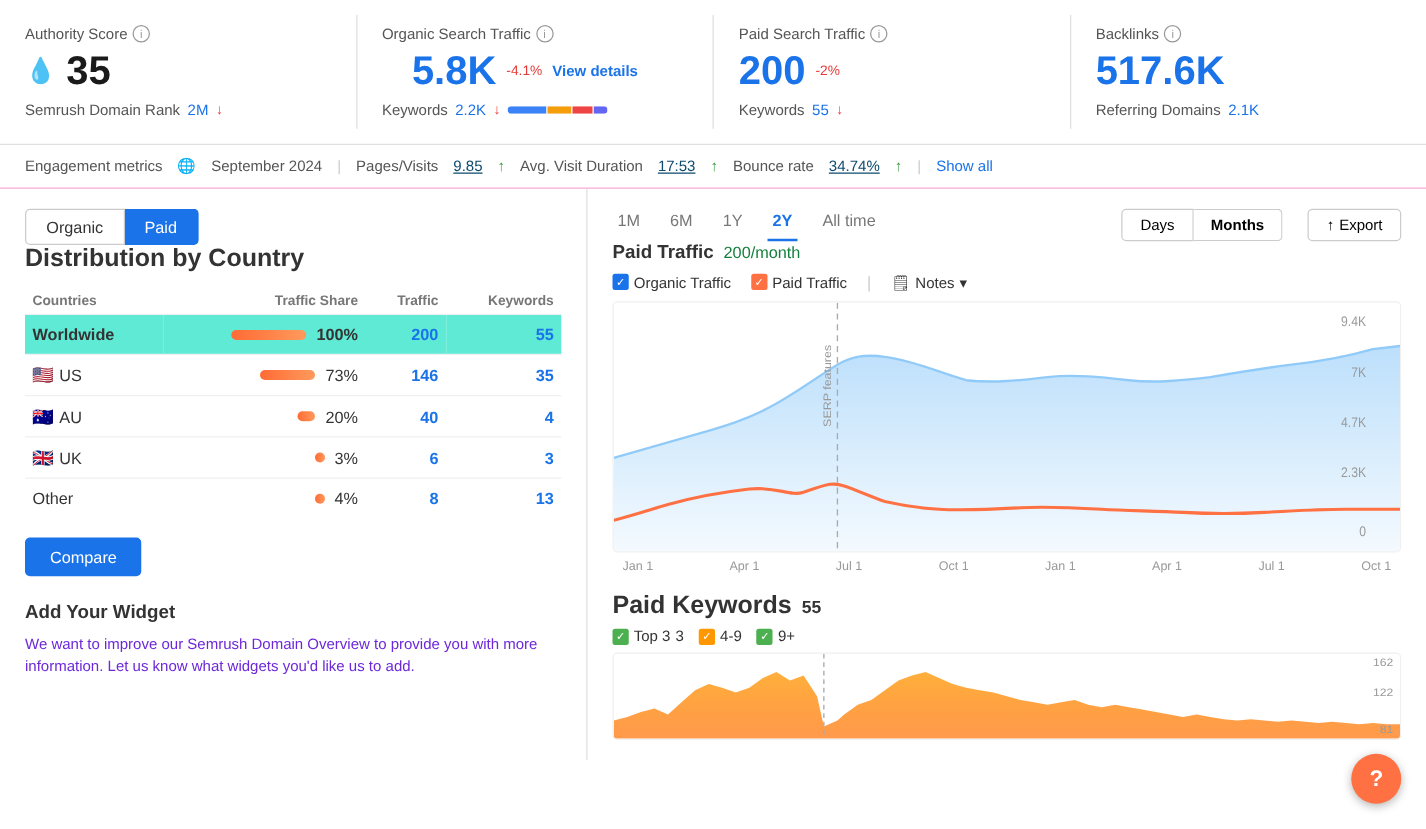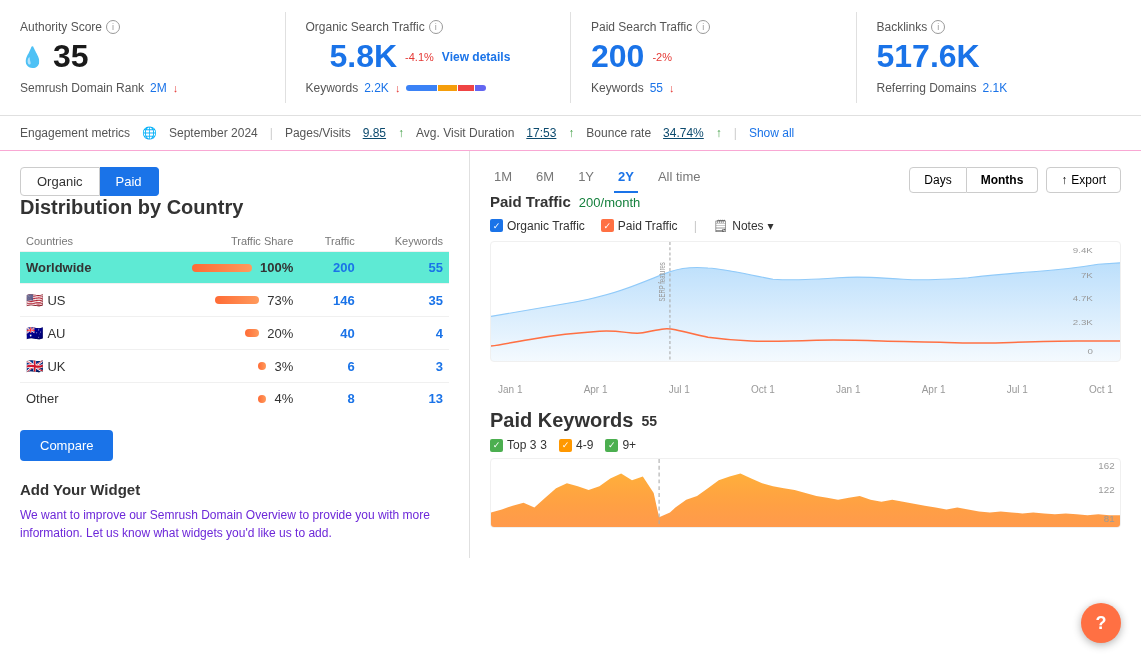--- a/index.html
+++ b/index.html
@@ -49,21 +49,21 @@
       padding: 6px 16px; font-size: 13px; border: 1px solid #ccc; background: #fff;
       cursor: pointer; color: #333;
     }
     .tab-btn:first-child { border-radius: 4px 0 0 4px; }
     .tab-btn:last-child { border-radius: 0 4px 4px 0; border-left: none; }
     .tab-btn.active { background: #1a73e8; color: #fff; border-color: #1a73e8; }
 
     .section-title { font-size: 20px; font-weight: 700; margin-bottom: 12px; }
 
     .country-table { width: 100%; border-collapse: collapse; }
-    .country-table th { font-size: 11px; color: #777; font-weight: 400; text-align: right; padding: 4px 6px; }
+    .country-table th { font-size: 11px; color: #777; font-weight: 700; text-align: right; padding: 4px 6px; }
     .country-table th:first-child { text-align: left; }
     .country-table td { padding: 8px 6px; font-size: 13px; text-align: right; border-top: 1px solid #f0f0f0; }
     .country-table td:first-child { text-align: left; }
     .country-table tr.highlighted td { background: #5eead4; font-weight: 600; }
     .bar-cell { display: flex; align-items: center; gap: 8px; justify-content: flex-end; }
     .mini-bar { height: 8px; border-radius: 4px; display: inline-block; }
     .bar-orange { background: linear-gradient(90deg, #ff6b35, #ff9a5c); }
     .flag { font-size: 14px; margin-right: 4px; }
     .kw-blue { color: #1a73e8; font-weight: 600; }
 
@@ -97,21 +97,21 @@
     .paid-traffic-title { font-size: 15px; font-weight: 700; }
     .paid-traffic-val { font-size: 13px; color: #15803d; }
 
     .chart-legend { display: flex; align-items: center; gap: 16px; margin-bottom: 8px; }
     .legend-item { display: flex; align-items: center; gap: 4px; font-size: 12px; }
     .legend-sep { color: #ccc; }
     .notes-btn { display: flex; align-items: center; gap: 4px; font-size: 12px; color: #333; cursor: pointer; border: none; background: none; }
     .checkbox-blue { width: 13px; height: 13px; background: #1a73e8; border-radius: 2px; display: inline-flex; align-items: center; justify-content: center; color: #fff; font-size: 9px; }
     .checkbox-orange { width: 13px; height: 13px; background: #ff7043; border-radius: 2px; display: inline-flex; align-items: center; justify-content: center; color: #fff; font-size: 9px; }
 
-    .chart-container { position: relative; height: 121px; background: #fff; border: 1px solid #f0f0f0; border-radius: 4px; overflow: hidden; margin-bottom: 20px; }
+    .chart-container { position: relative; height: 201px; background: #fff; border: 1px solid #f0f0f0; border-radius: 4px; overflow: hidden; margin-bottom: 4px; }
     .chart-svg { width: 100%; height: 100%; }
     .x-axis-labels { display: flex; justify-content: space-between; font-size: 10px; color: #999; padding: 2px 8px; }
 
     .paid-keywords-header { display: flex; align-items: center; gap: 8px; margin: 12px 0 6px; }
     .pk-title { font-size: 20px; font-weight: 700; }
     .pk-count { font-size: 14px; font-weight: 700; color: #333; }
 
     .kw-filters { display: flex; gap: 12px; margin-bottom: 6px; }
     .kw-filter { display: flex; align-items: center; gap: 4px; font-size: 12px; }
     .cb-green { width: 13px; height: 13px; border-radius: 2px; display: inline-flex; align-items: center; justify-content: center; color: #fff; font-size: 9px; }
@@ -290,21 +290,21 @@
 
   <div class="right-panel">
     <div class="time-controls">
       <div class="time-range-tabs">
         <span class="tr-tab">1M</span>
         <span class="tr-tab">6M</span>
         <span class="tr-tab">1Y</span>
         <span class="tr-tab active">2Y</span>
         <span class="tr-tab">All time</span>
       </div>
-      <div style="display:flex;gap:8px;align-items:center;">
+      <div style="display:flex;gap:20px;align-items:center;">
         <div class="view-toggle">
           <button class="vt-btn">Days</button>
           <button class="vt-btn active" style="font-weight:600;">Months</button>
         </div>
         <button class="export-btn">
           <span>↑</span>
           <span>Export</span>
         </button>
       </div>
     </div>

